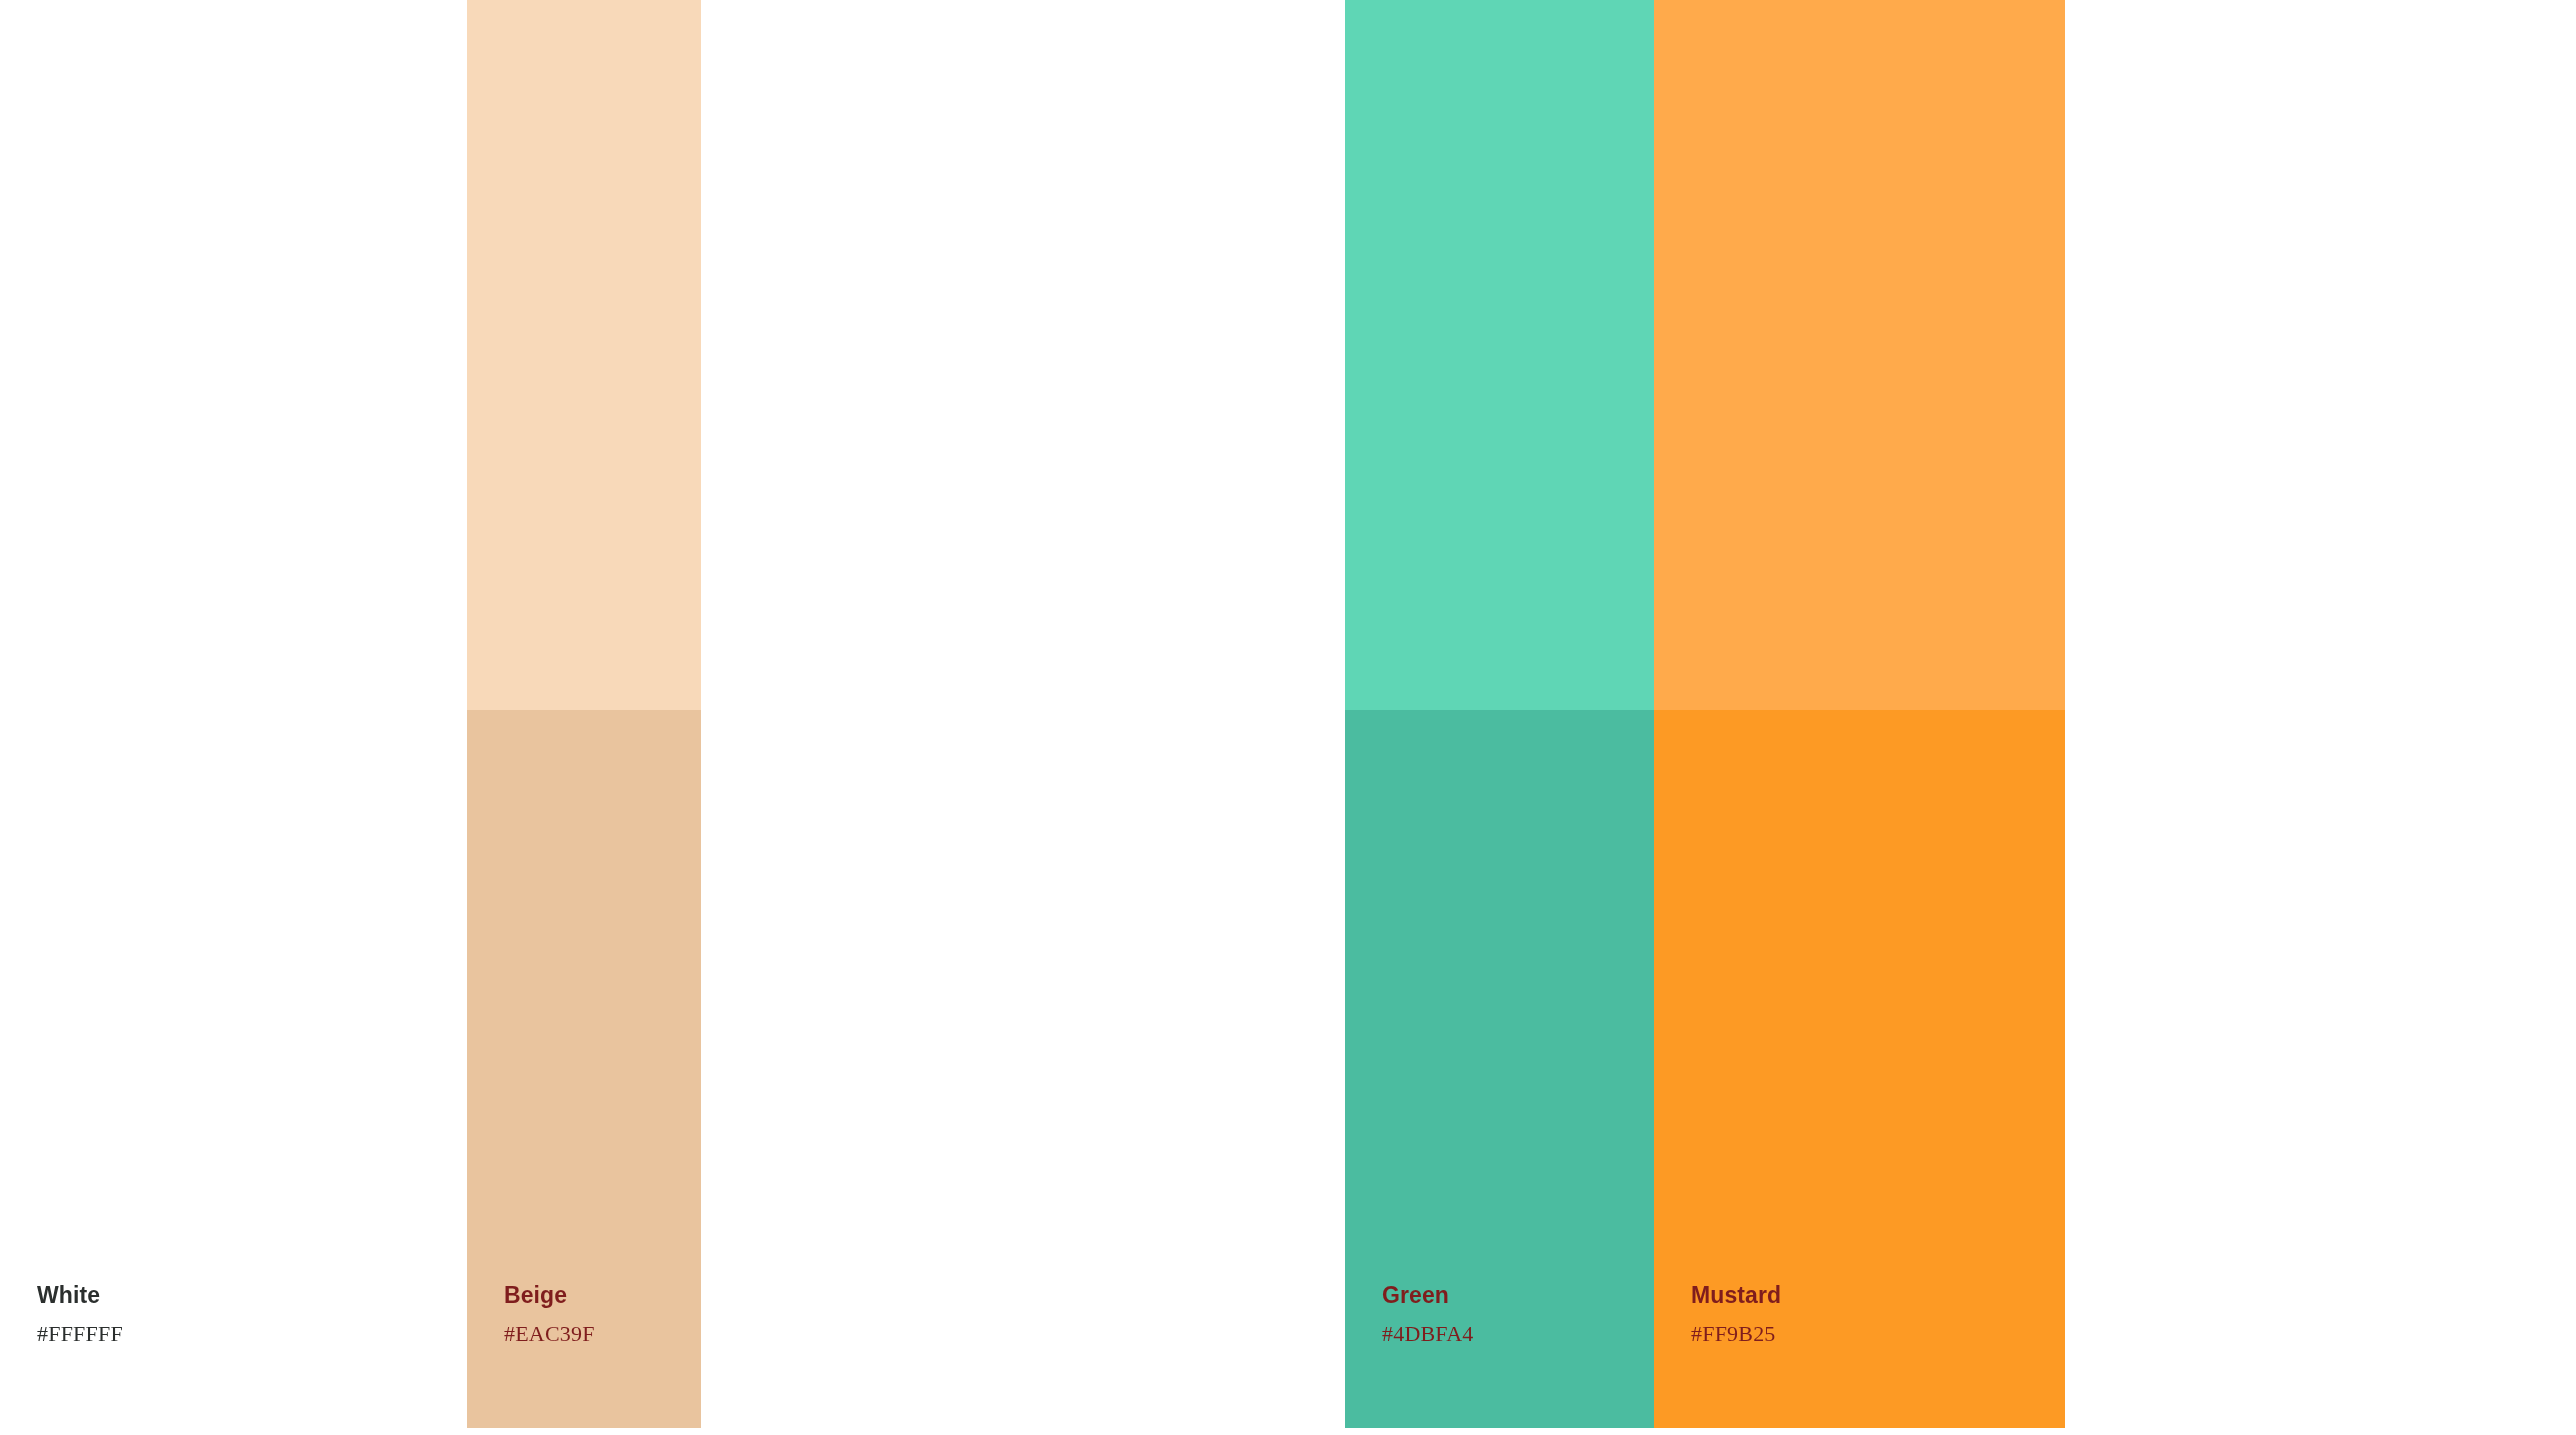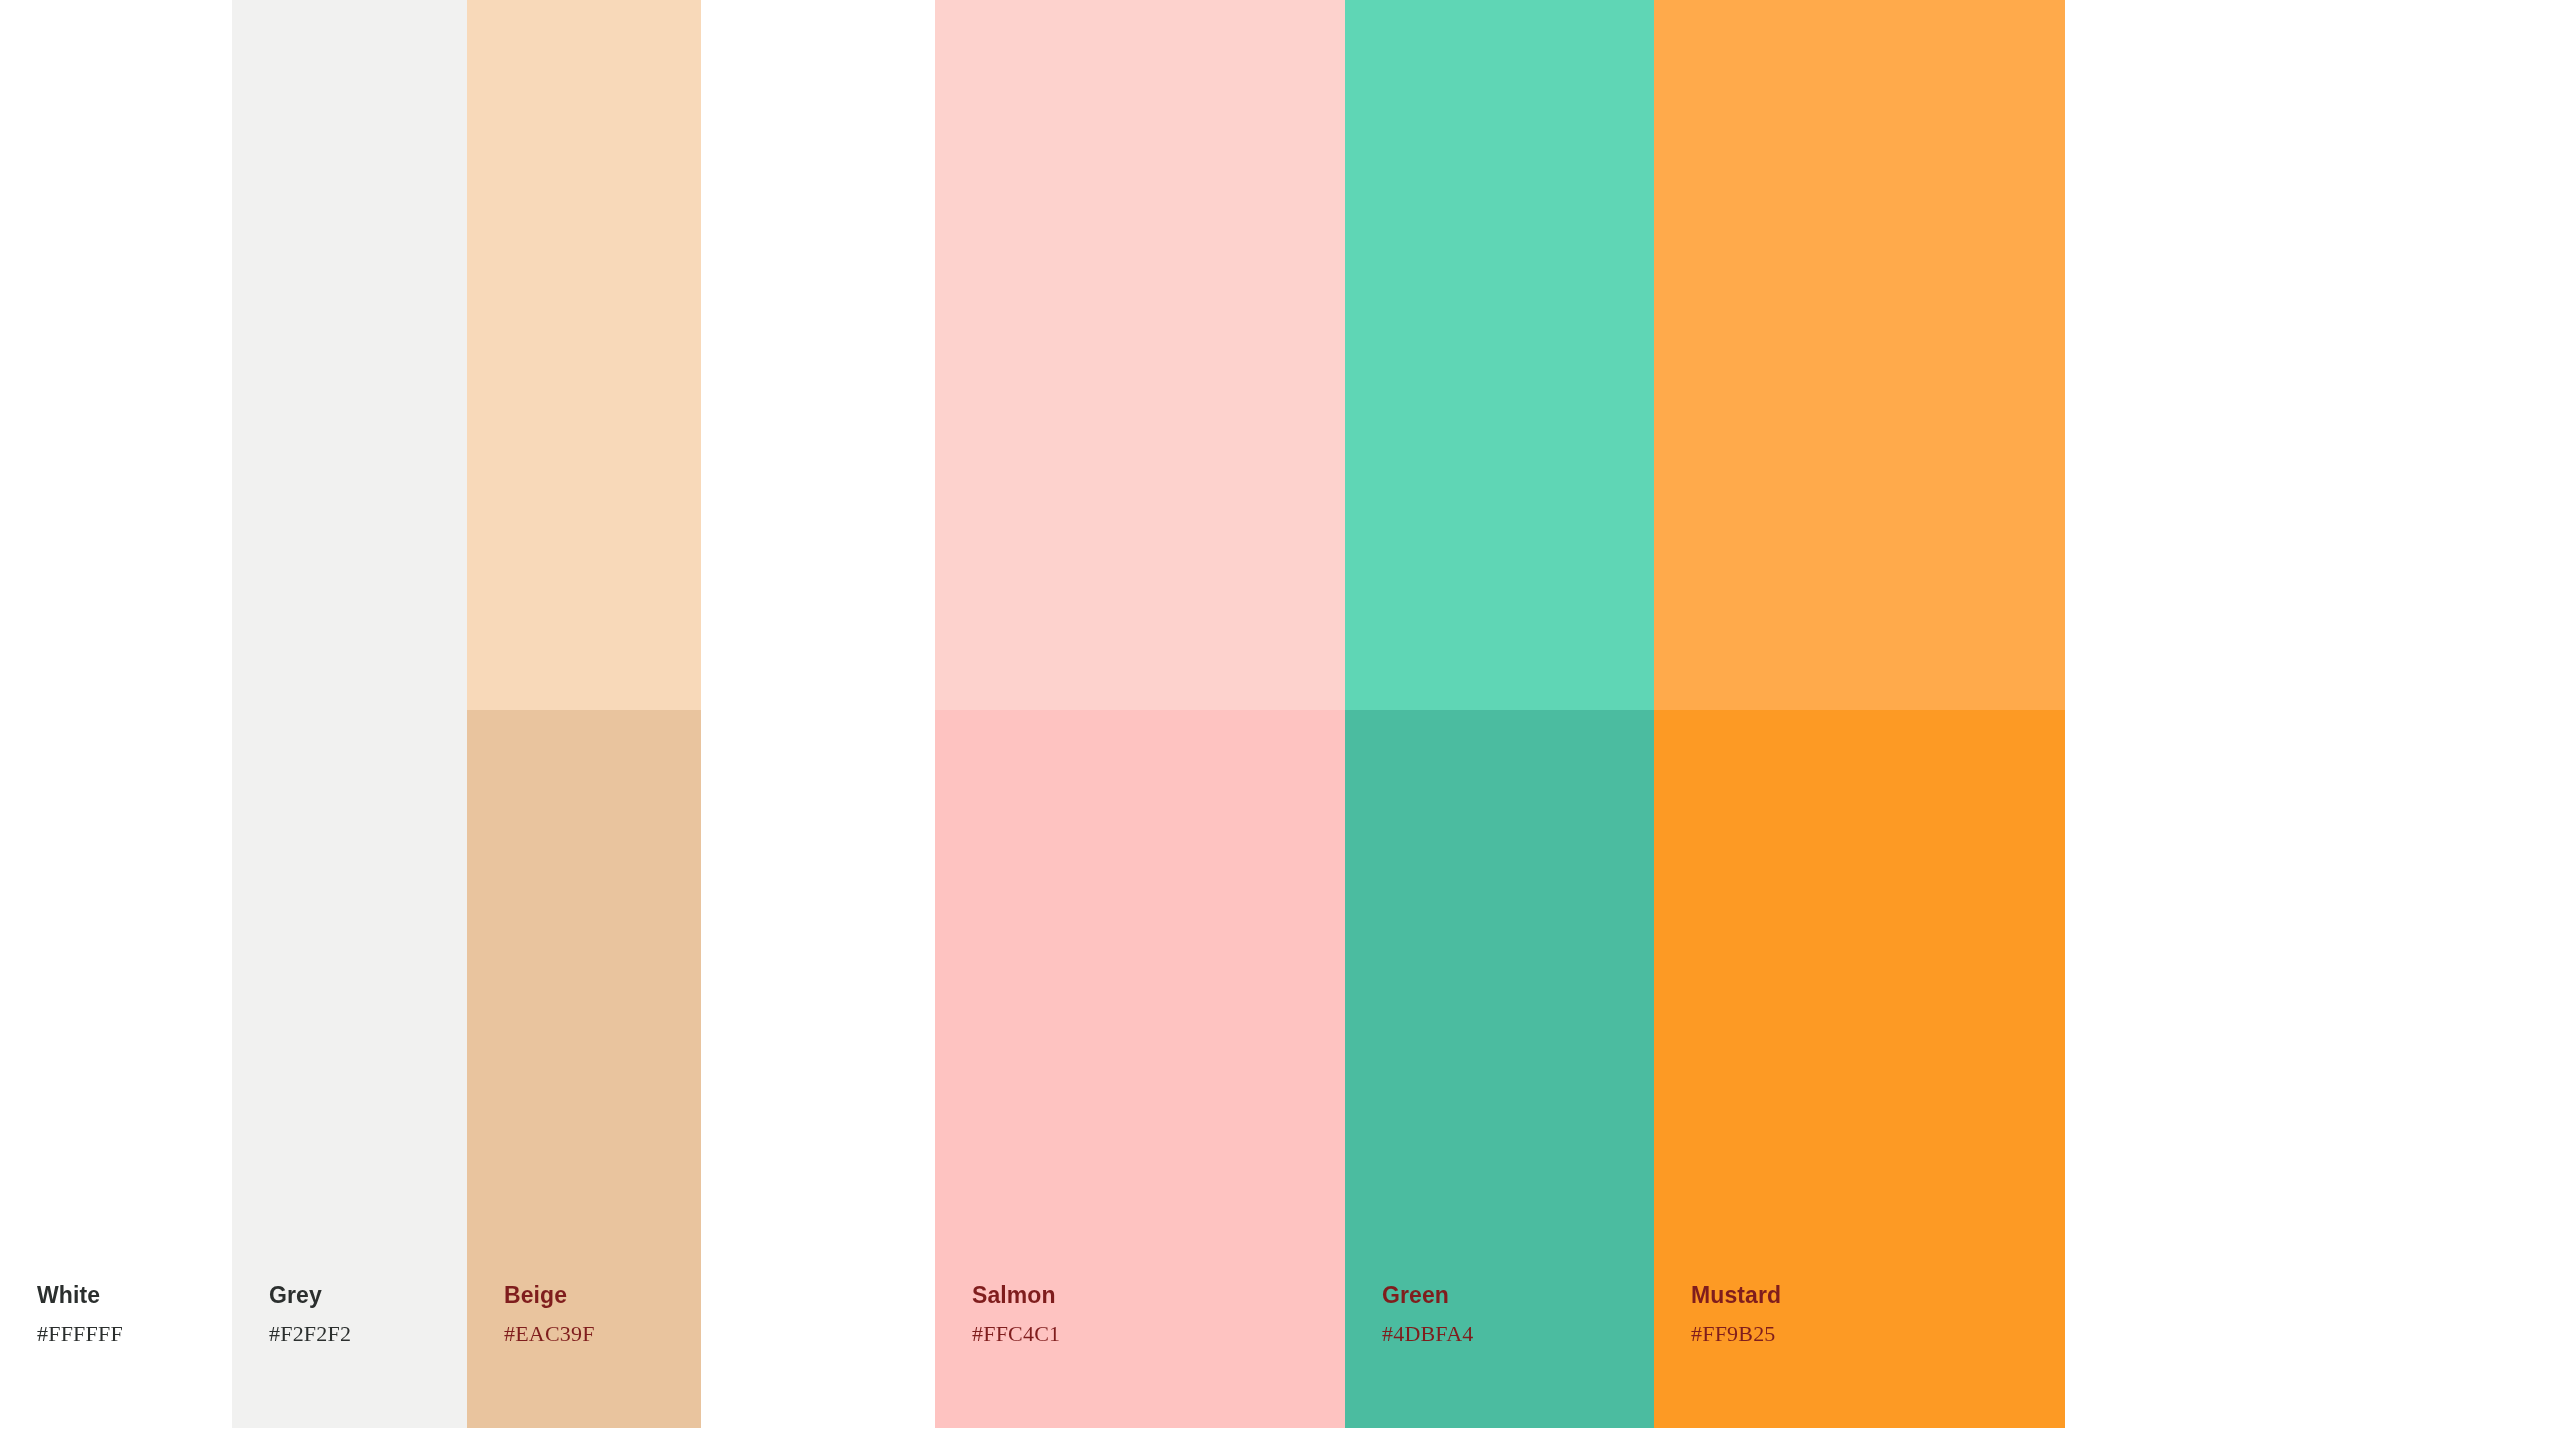--- a/index.html
+++ b/index.html
@@ -71,42 +71,26 @@
 
 <div id="palette">
     <div class="swatch" style="left: 0px; width: 232px;">
       <div class="swatch-tint" style="background: rgb(255, 255, 255);"></div>
       <div class="swatch-shade" style="background: rgb(255, 255, 255);"></div>
       <div class="swatch-label label-dark">
         <span class="swatch-name">White</span>
         <span class="swatch-hex">#FFFFFF</span>
       </div>
     </div>
-    <div class="swatch" style="left: 232px; width: 236px;">
-      <div class="swatch-tint" style="background: rgb(241, 241, 240);"></div>
-      <div class="swatch-shade" style="background: rgb(241, 241, 240);"></div>
-      <div class="swatch-label label-dark">
-        <span class="swatch-name">Grey</span>
-        <span class="swatch-hex">#F2F2F2</span>
-      </div>
-    </div>
     <div class="swatch" style="left: 467px; width: 234px;">
       <div class="swatch-tint" style="background: rgb(248, 217, 185);"></div>
       <div class="swatch-shade" style="background: rgb(233, 196, 158);"></div>
       <div class="swatch-label label-light">
         <span class="swatch-name">Beige</span>
         <span class="swatch-hex">#EAC39F</span>
-      </div>
-    </div>
-    <div class="swatch" style="left: 935px; width: 410px;">
-      <div class="swatch-tint" style="background: rgb(253, 210, 205);"></div>
-      <div class="swatch-shade" style="background: rgb(254, 195, 193);"></div>
-      <div class="swatch-label label-light">
-        <span class="swatch-name">Salmon</span>
-        <span class="swatch-hex">#FFC4C1</span>
       </div>
     </div>
     <div class="swatch" style="left: 1345px; width: 410px;">
       <div class="swatch-tint" style="background: rgb(95, 214, 181);"></div>
       <div class="swatch-shade" style="background: rgb(75, 188, 160);"></div>
       <div class="swatch-label label-light">
         <span class="swatch-name">Green</span>
         <span class="swatch-hex">#4DBFA4</span>
       </div>
     </div>

